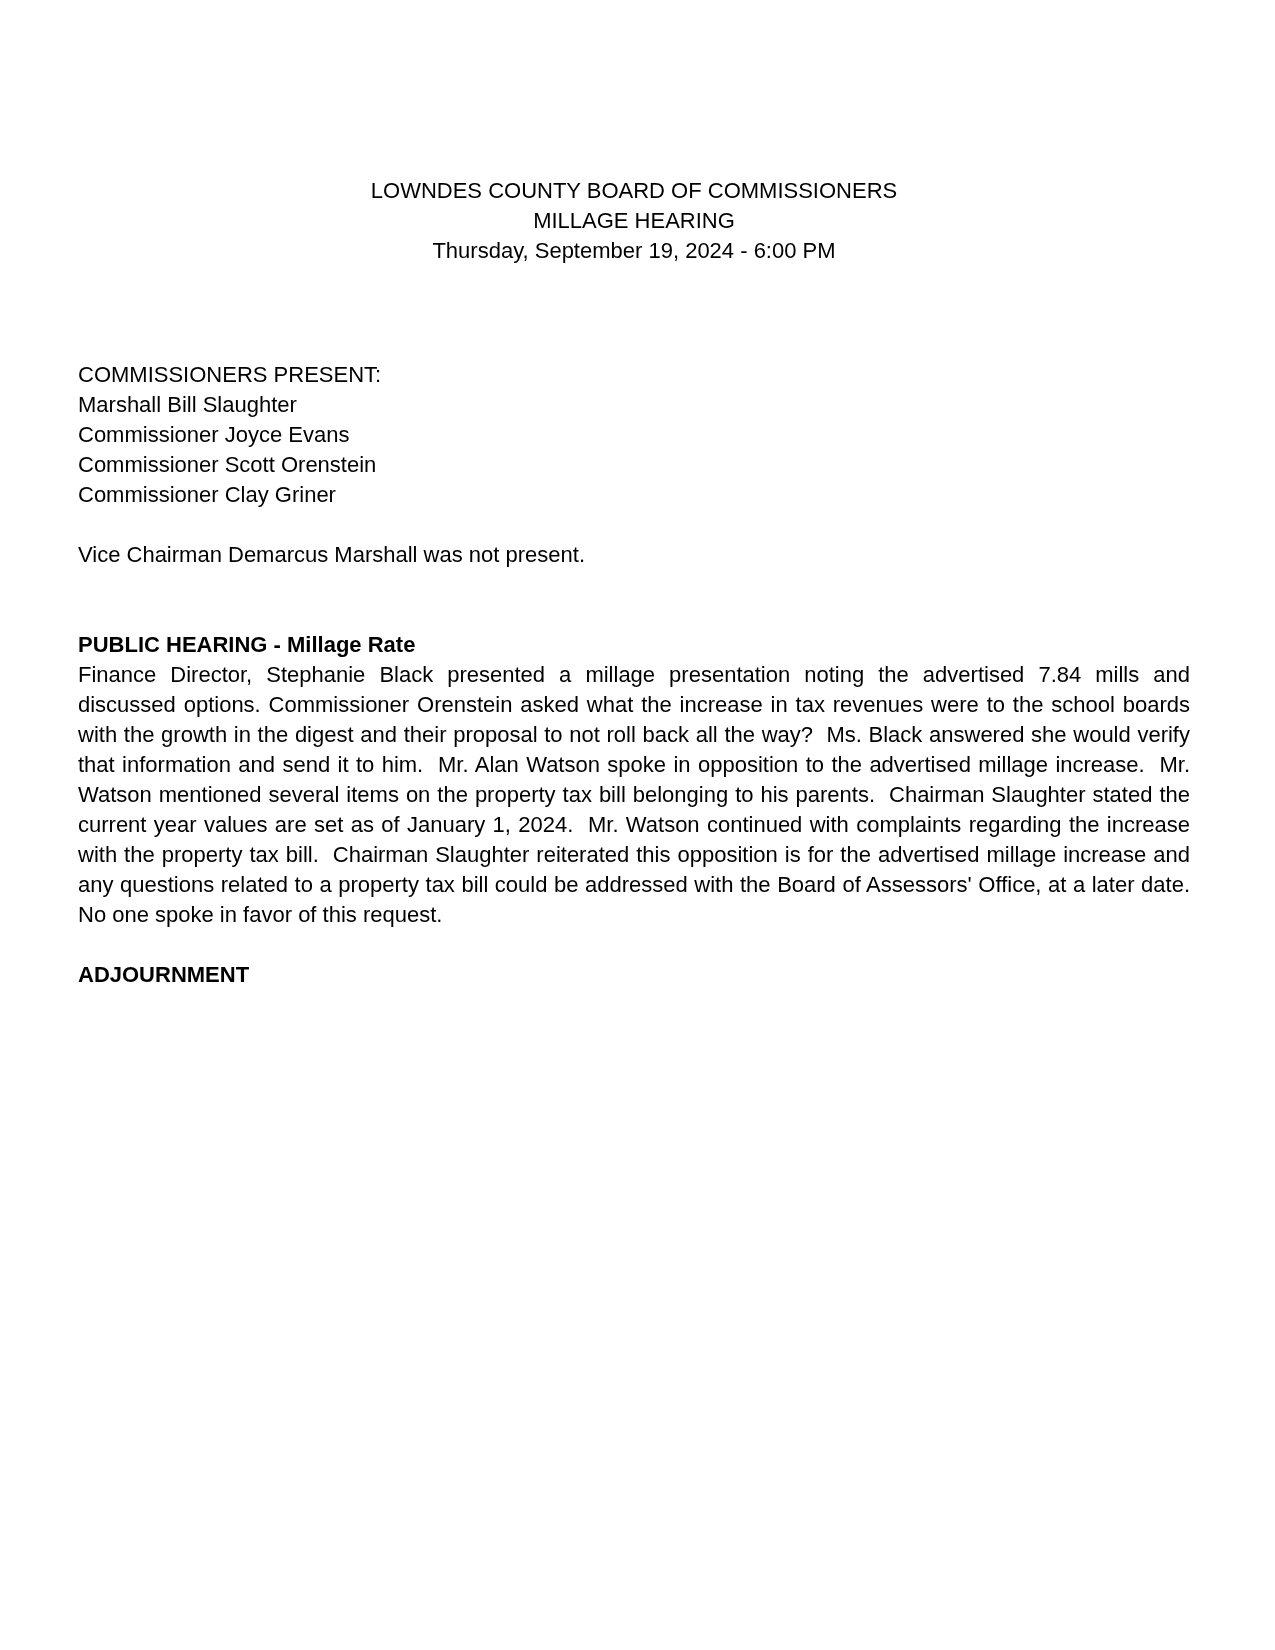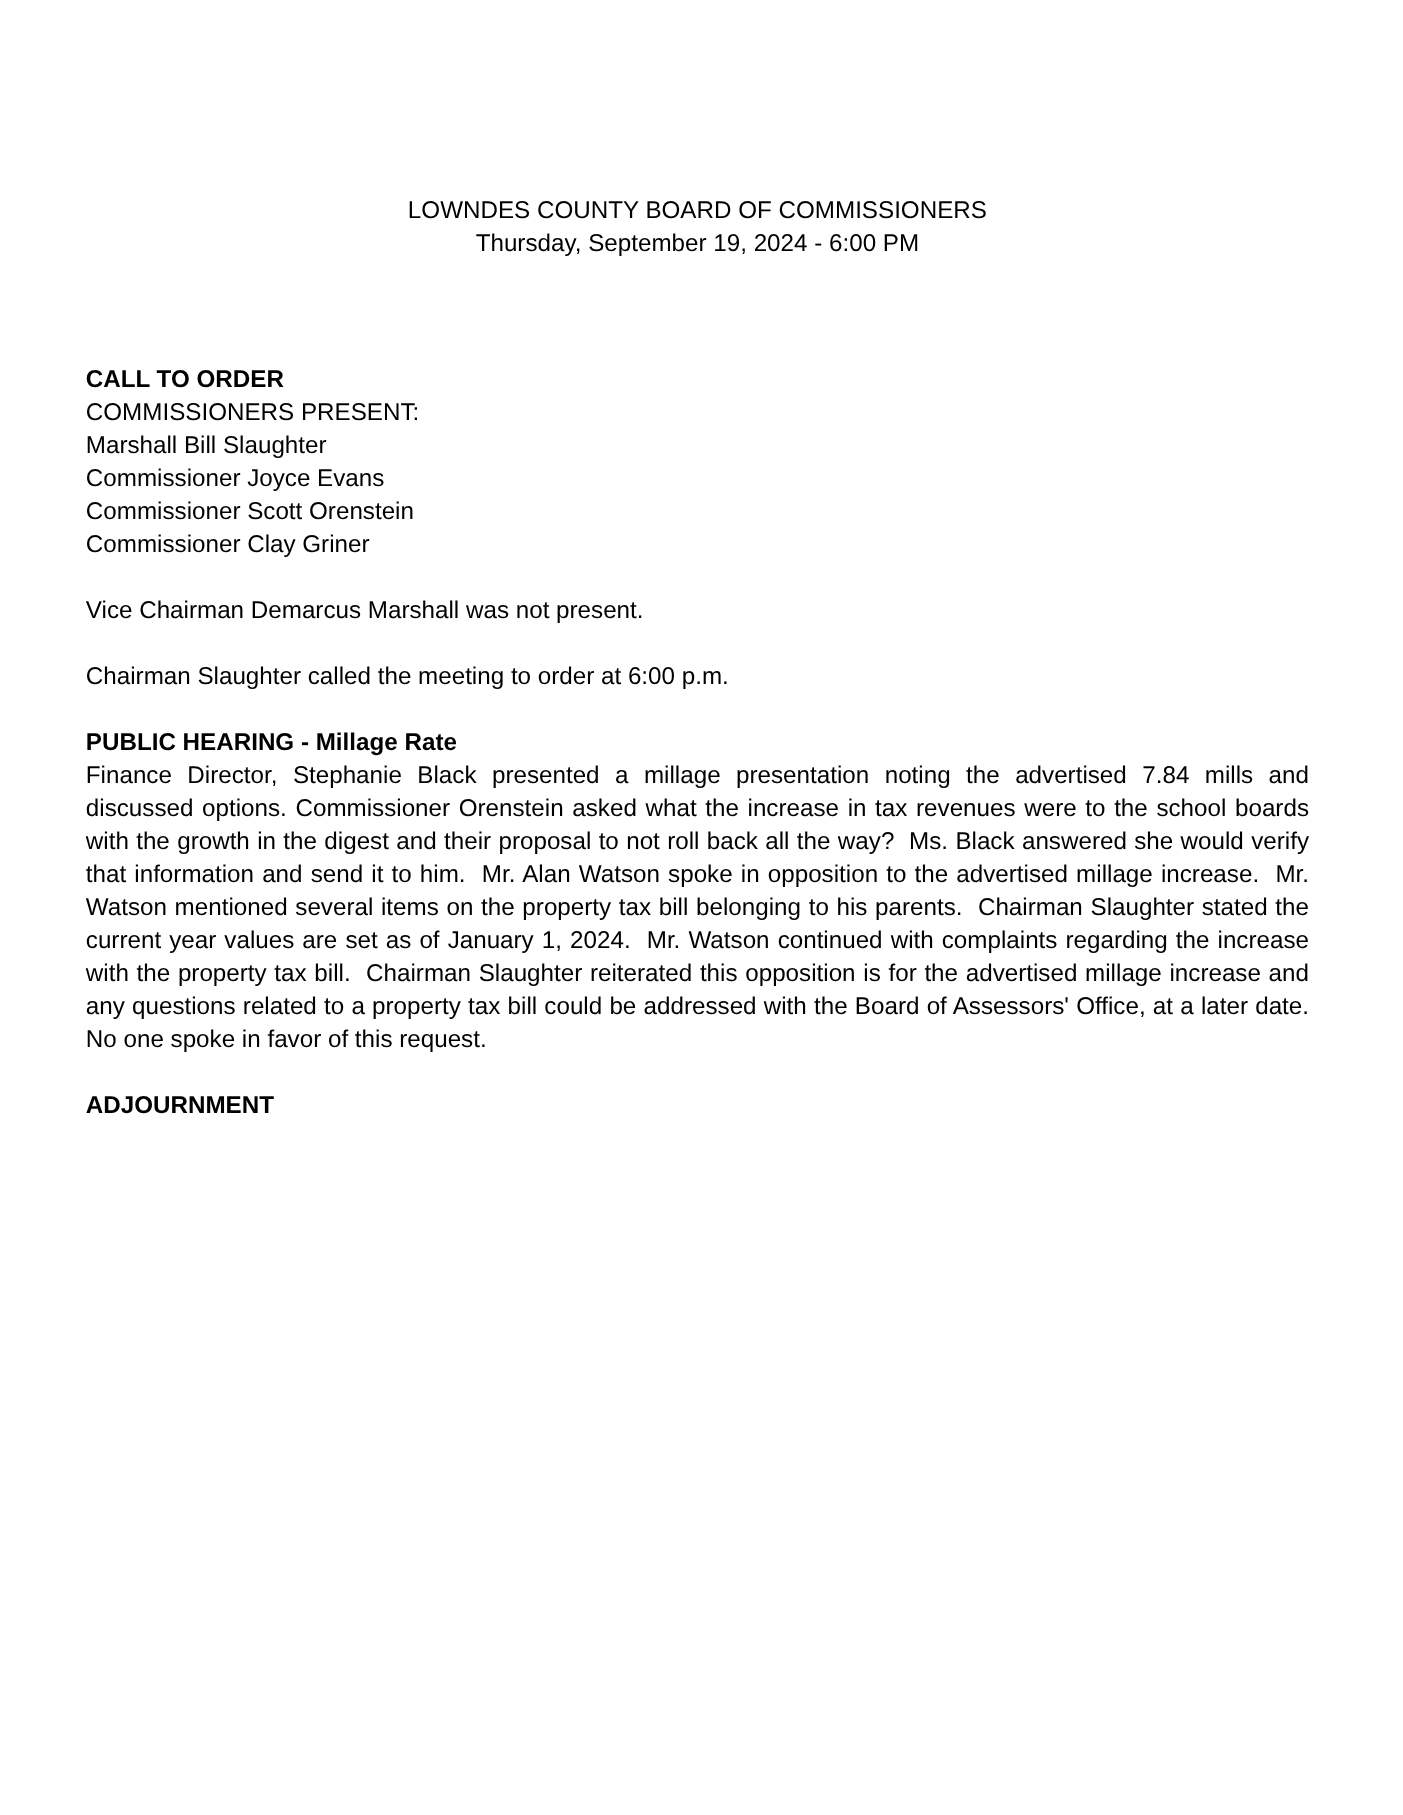--- a/index.html
+++ b/index.html
@@ -31,41 +31,40 @@
   }
 </style>
 </head>
 <body>
 
 <div class="page">
   <div class="content">
 
     <div class="doc-header">
       <div>LOWNDES COUNTY BOARD OF COMMISSIONERS</div>
+      <div>MILLAGE HEARING</div>
       <div>Thursday, September 19, 2024 - 6:00 PM</div>
     </div>
 
     <div class="spacer-lg"></div>
 
     <div>
-      <div class="bold">CALL TO ORDER</div>
       <div>COMMISSIONERS PRESENT:</div>
       <div>Marshall Bill Slaughter</div>
       <div>Commissioner Joyce Evans</div>
       <div>Commissioner Scott Orenstein</div>
       <div>Commissioner Clay Griner</div>
     </div>
 
     <div class="blank-line"></div>
 
     <div>Vice Chairman Demarcus Marshall was not present.</div>
 
     <div class="blank-line"></div>
 
-    <div>Chairman Slaughter called the meeting to order at 6:00 p.m.</div>
 
     <div class="blank-line"></div>
 
     <div>
       <div class="bold">PUBLIC HEARING - Millage Rate</div>
       <div class="justified">Finance Director, Stephanie Black presented a millage presentation noting the advertised 7.84 mills and discussed options. Commissioner Orenstein asked what the increase in tax revenues were to the school boards with the growth in the digest and their proposal to not roll back all the way?  Ms. Black answered she would verify that information and send it to him.  Mr. Alan Watson spoke in opposition to the advertised millage increase.  Mr. Watson mentioned several items on the property tax bill belonging to his parents.  Chairman Slaughter stated the current year values are set as of January 1, 2024.  Mr. Watson continued with complaints regarding the increase with the property tax bill.  Chairman Slaughter reiterated this opposition is for the advertised millage increase and any questions related to a property tax bill could be addressed with the Board of Assessors' Office, at a later date.  No one spoke in favor of this request.</div>
     </div>
 
     <div class="blank-line"></div>
 

